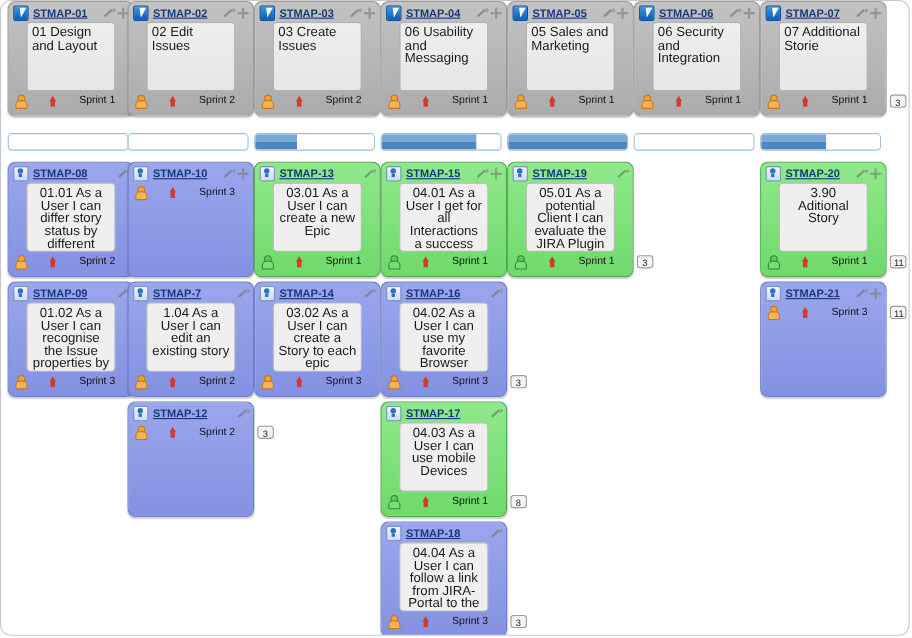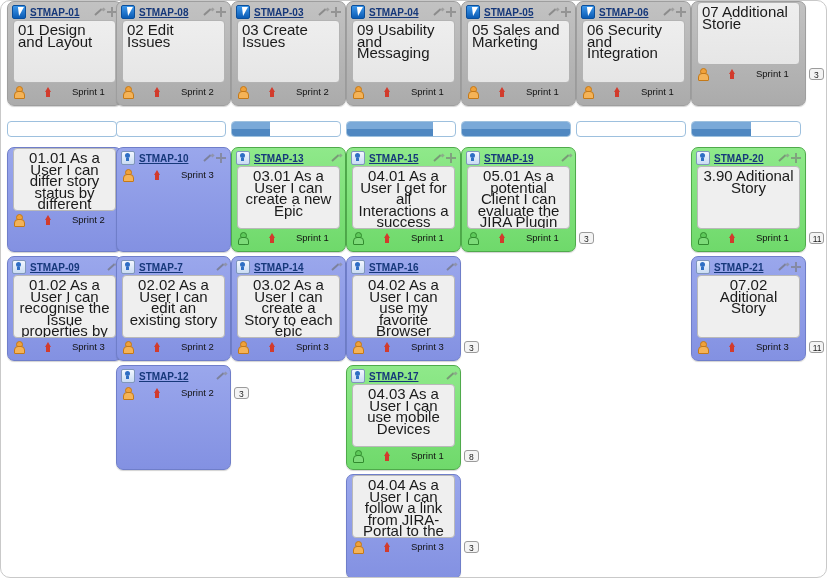--- a/index.html
+++ b/index.html
@@ -108,29 +108,29 @@
     content:"";position:absolute;left:8px;top:1px;width:3px;height:3px;
     background:#8a8a8a;transform:rotate(-42deg);
   }
   .icon-plus:before{
     content:"";position:absolute;left:4px;top:0px;width:2px;height:10px;background:#7a7a7a;
   }
   .icon-plus:after{
     content:"";position:absolute;left:0px;top:4px;width:10px;height:2px;background:#7a7a7a;
   }
   .card-body{
-    margin:0 5px;
+    margin:0 16px;
     height:63px;
     box-sizing:border-box;
     background:#ececec;
     background:linear-gradient(#eeeeee,#e6e6e6);
     border:1px solid #b3b3b3;
     border-radius:4px;
     padding:3px 4px;
-    font-size:15px;line-height:11.5px;color:#1a1a1a;
+    font-size:12px;line-height:11.5px;color:#1a1a1a;
     overflow:hidden;
   }
   .card.story .card-body{
     background:#efefef;
     border:1px solid #b9b9b9;
     text-align:center;
   }
   .card-foot{
     height:17px;display:flex;align-items:center;
     padding:0 4px 0 5px;gap:20px;
@@ -221,21 +221,21 @@
             <span class="foot-prio"></span>
             <span class="foot-sprint">Sprint 1</span>
             <span class="foot-badge">3</span>
           </div>
         </div>
       </div>
       <div class="epic-cell">
         <div class="card epic">
           <div class="card-head">
             <span class="type-icon icon-epic"></span>
-            <a class="card-key">STMAP-08</a>
+            <a class="card-key">STMAP-02</a>
             <span class="head-actions">
               <span class="mini-icon icon-pencil"></span>
               <span class="mini-icon icon-plus"></span>
             </span>
           </div>
           <div class="card-body">02 Edit Issues</div>
           <div class="card-foot">
             <span class="foot-person"></span>
             <span class="foot-prio"></span>
             <span class="foot-sprint">Sprint 2</span>
@@ -265,21 +265,21 @@
       <div class="epic-cell">
         <div class="card epic">
           <div class="card-head">
             <span class="type-icon icon-epic"></span>
             <a class="card-key">STMAP-04</a>
             <span class="head-actions">
               <span class="mini-icon icon-pencil"></span>
               <span class="mini-icon icon-plus"></span>
             </span>
           </div>
-          <div class="card-body">09 Usability and Messaging</div>
+          <div class="card-body">06 Usability and Messaging</div>
           <div class="card-foot">
             <span class="foot-person"></span>
             <span class="foot-prio"></span>
             <span class="foot-sprint">Sprint 1</span>
             <span class="foot-badge">3</span>
           </div>
         </div>
       </div>
       <div class="epic-cell">
         <div class="card epic">
@@ -314,20 +314,28 @@
           <div class="card-foot">
             <span class="foot-person"></span>
             <span class="foot-prio"></span>
             <span class="foot-sprint">Sprint 1</span>
             <span class="foot-badge">3</span>
           </div>
         </div>
       </div>
       <div class="epic-cell">
         <div class="card epic">
+          <div class="card-head">
+            <span class="type-icon icon-epic"></span>
+            <a class="card-key">STMAP-07</a>
+            <span class="head-actions">
+              <span class="mini-icon icon-pencil"></span>
+              <span class="mini-icon icon-plus"></span>
+            </span>
+          </div>
           <div class="card-body">07 Additional Storie</div>
           <div class="card-foot">
             <span class="foot-person"></span>
             <span class="foot-prio"></span>
             <span class="foot-sprint">Sprint 1</span>
             <span class="foot-badge">3</span>
           </div>
         </div>
       </div>
     </div>
@@ -367,20 +375,27 @@
         <div class="progress-outer">
           <div class="progress-inner" style="width: 55%;"></div>
         </div>
       </div>
     </div>
 
   <div class="story-grid">
       <div class="story-row">
         <div class="story-cell pad-left">
           <div class="card story">
+            <div class="card-head">
+              <span class="type-icon icon-story"></span>
+              <a class="card-key">STMAP-08</a>
+              <span class="head-actions">
+                <span class="mini-icon icon-pencil"></span>
+              </span>
+            </div>
             <div class="card-body">01.01 As a User I can differ story status by different colours</div>
             <div class="card-foot">
               <span class="foot-person"></span>
               <span class="foot-prio"></span>
               <span class="foot-sprint">Sprint 2</span>
               <span class="foot-badge">3</span>
             </div>
           </div>
         </div>
         <div class="story-cell">
@@ -498,21 +513,21 @@
         </div>
         <div class="story-cell">
           <div class="card story">
             <div class="card-head">
               <span class="type-icon icon-story"></span>
               <a class="card-key">STMAP-7</a>
               <span class="head-actions">
                 <span class="mini-icon icon-pencil"></span>
               </span>
             </div>
-            <div class="card-body">02.02 As a User I can edit an existing story</div>
+            <div class="card-body">1.04 As a User I can edit an existing story</div>
             <div class="card-foot">
               <span class="foot-person"></span>
               <span class="foot-prio"></span>
               <span class="foot-sprint">Sprint 2</span>
               <span class="foot-badge">3</span>
             </div>
           </div>
         </div>
         <div class="story-cell">
           <div class="card story">
@@ -555,21 +570,20 @@
         <div class="story-cell">
           <div class="card story">
             <div class="card-head">
               <span class="type-icon icon-story"></span>
               <a class="card-key">STMAP-21</a>
               <span class="head-actions">
                 <span class="mini-icon icon-pencil"></span>
                 <span class="mini-icon icon-plus"></span>
               </span>
             </div>
-            <div class="card-body">07.02 Aditional Story</div>
             <div class="card-foot">
               <span class="foot-person"></span>
               <span class="foot-prio"></span>
               <span class="foot-sprint">Sprint 3</span>
               <span class="foot-badge">11</span>
             </div>
           </div>
         </div>
       </div>
       <div class="story-row">
@@ -613,20 +627,27 @@
         <div class="story-cell empty"></div>
         <div class="story-cell empty"></div>
         <div class="story-cell empty"></div>
       </div>
       <div class="story-row">
         <div class="story-cell pad-left empty"></div>
         <div class="story-cell empty"></div>
         <div class="story-cell empty"></div>
         <div class="story-cell">
           <div class="card story">
+            <div class="card-head">
+              <span class="type-icon icon-story"></span>
+              <a class="card-key">STMAP-18</a>
+              <span class="head-actions">
+                <span class="mini-icon icon-pencil"></span>
+              </span>
+            </div>
             <div class="card-body">04.04 As a User I can follow a link from JIRA- Portal to the Story Map</div>
             <div class="card-foot">
               <span class="foot-person"></span>
               <span class="foot-prio"></span>
               <span class="foot-sprint">Sprint 3</span>
               <span class="foot-badge">3</span>
             </div>
           </div>
         </div>
         <div class="story-cell empty"></div>

